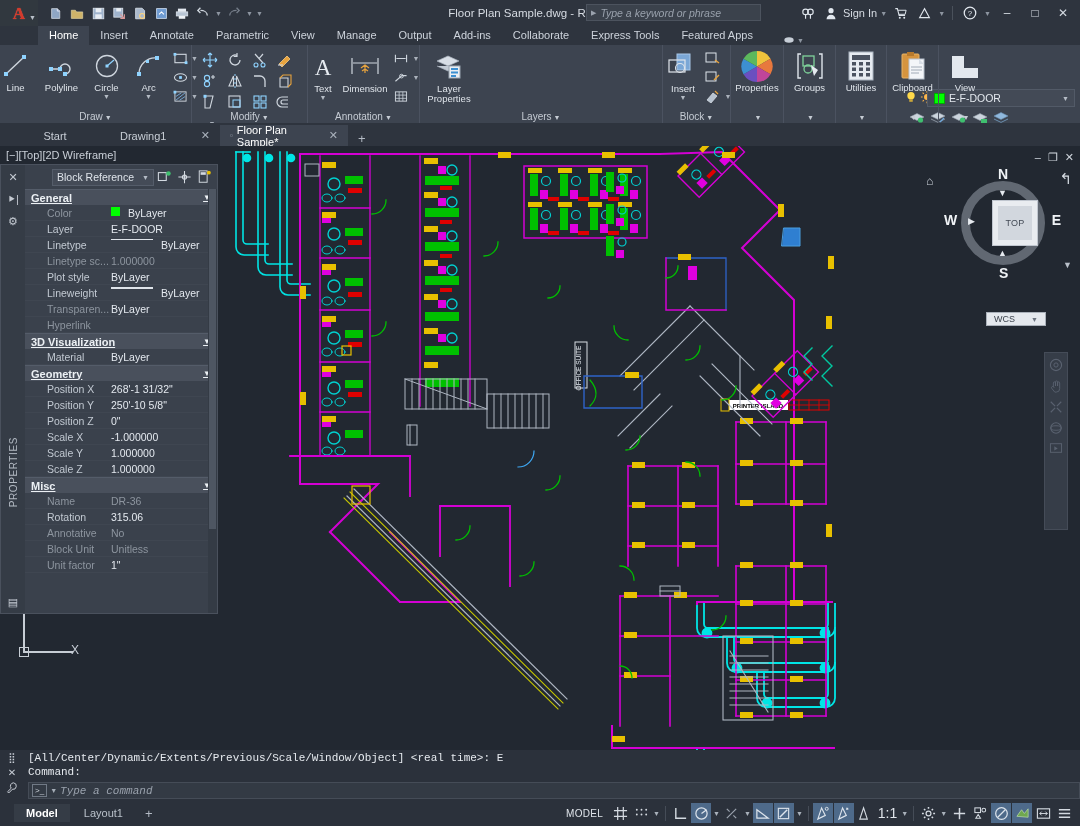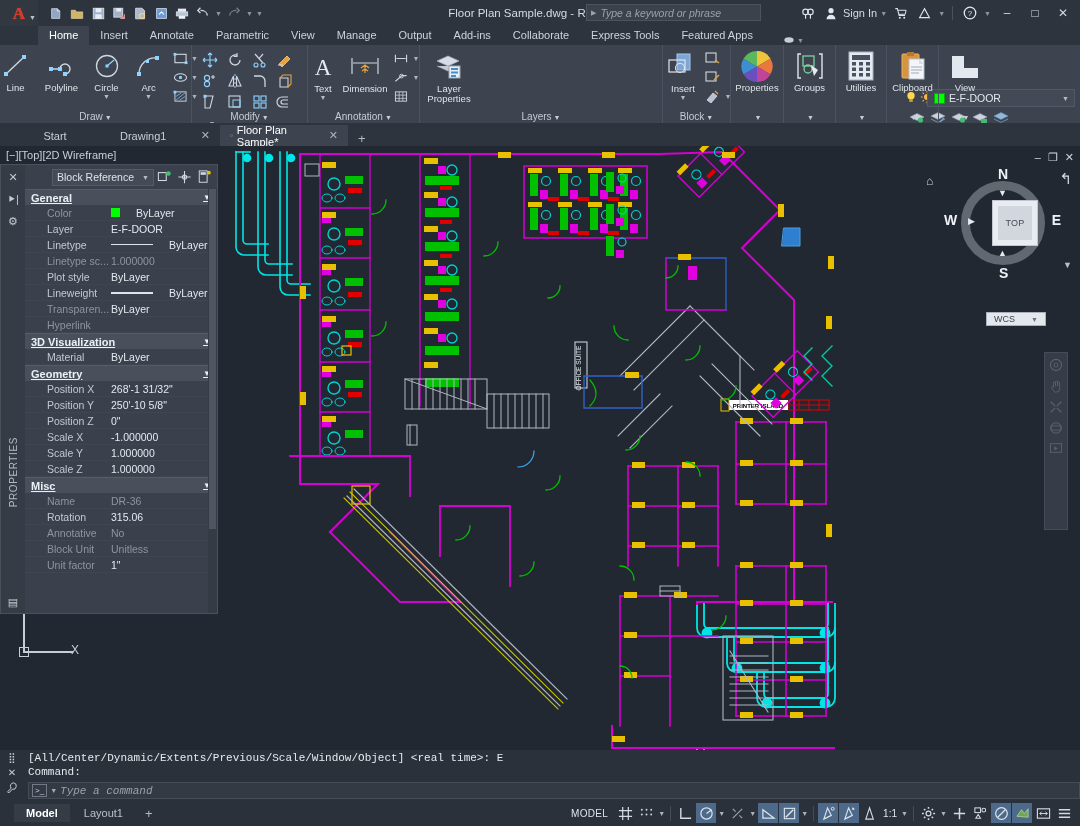--- a/index.html
+++ b/index.html
@@ -177,21 +177,21 @@
     border-top: 1px solid #545c69;
     text-decoration: underline;
   }
   .grp-row .dd { margin-left: auto; font-size: 8px; }
   .prow {
     display: flex; height: 16px; align-items: center; font-size: 10.5px;
     border-bottom: 1px solid #3f4651;
   }
   .pk { width: 84px; padding-left: 22px; color: #c2c9d2; }
   .pk.dim { color: #8d959f; }
-  .pv { flex: 1; color: #e4e9ef; display: flex; align-items: center; gap: 16px; padding-left: 2px; }
+  .pv { flex: 1; color: #e4e9ef; display: flex; gap: 8px; padding-left: 2px; }
   .pv.dim { color: #8d959f; }
   .pv .sw { width: 9px; height: 9px; background: #00ff00; display: inline-block; }
   .pv .ln { display: inline-block; width: 42px; height: 1px; background: #dfe4ea; }
   .pv .lnw { display: inline-block; width: 42px; height: 2px; background: #dfe4ea; }
   .props-sb {
     position: absolute; right: 0; top: 0; width: 9px; height: 100%; background: #343b45;
   }
   .props-sb .thumb { position: absolute; top: 0; left: 1px; width: 7px; height: 340px; background: #4e5662; }
 
   
@@ -287,21 +287,21 @@
     background: #2b313b; display: flex; align-items: center; gap: 1px;
     justify-content: flex-end; padding-right: 6px;
   }
   .sb-txt { color: #dfe4ea; font-size: 10px; padding: 0 6px; letter-spacing: 0.3px; }
   .sb-i {
     width: 20px; height: 20px; display: flex; align-items: center; justify-content: center;
     color: #d4dae1; font-size: 12px;
   }
   .sb-i.on { background: #4e6a8a; }
   .sb-c { color: #a9b1bb; font-size: 7px; width: 9px; text-align: center; }
-  .sb-scale { color: #dfe4ea; font-size: 10px; padding: 0 2px; }
+  .sb-scale { color: #dfe4ea; font-size: 14px; padding: 0 2px; }
   .sb-sep { width: 1px; height: 15px; background: #454c57; margin: 0 3px; }
 
   svg { display: block; }
 </style>
 </head>
 <body>
 
 <div id="app">
 
   <div class="titlebar">

